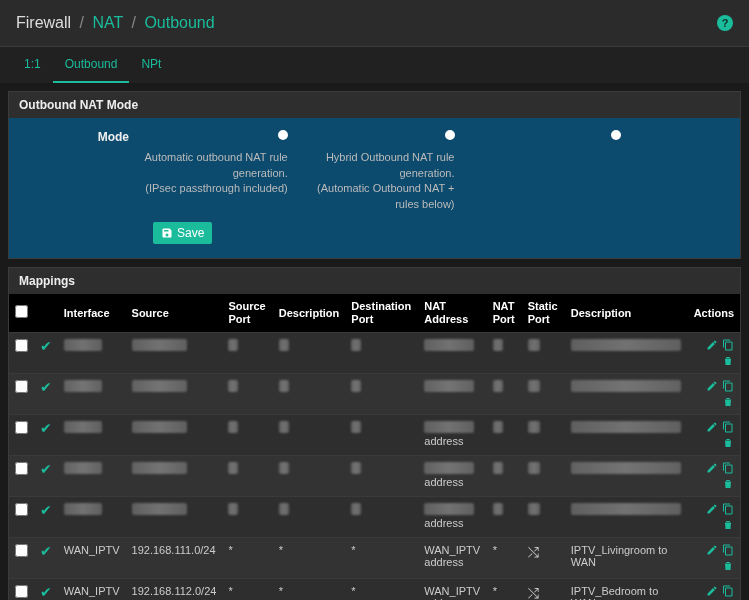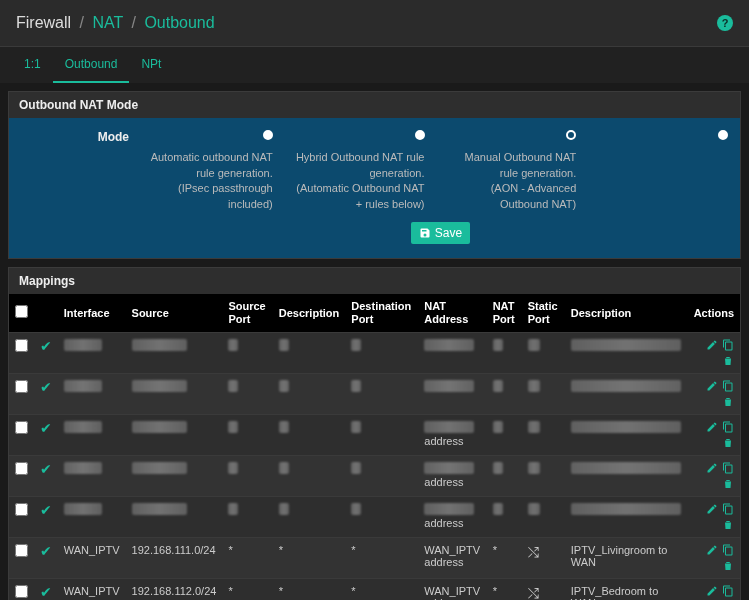--- a/index.html
+++ b/index.html
@@ -61,21 +61,21 @@
   .mode-row { display:flex; align-items:flex-start; }
   .mode-label { width:120px; text-align:right; padding-right:12px; font-weight:bold; color:#eee; }
   .mode-options { display:flex; flex:1; gap:20px;text-align:right; }
   .mode-opt { width:25%; color:#bbb; font-size:11px; line-height:1.4; }
   .radio {
     width:10px; height:10px; border-radius:50%;
     background:#fff; display:inline-block; margin-bottom:6px;
     border:2px solid #fff;
   }
   .radio.hollow { background:transparent; }
-  .save-row { margin-top:10px; margin-left:132px;text-align:center; }
+  .save-row { margin-top:10px; margin-left:132px; }
   .btn { display:inline-flex; align-items:center; gap:4px; padding:4px 8px; border-radius:2px; font-size:12px; cursor:pointer; color:#fff; }
   .btn-teal { background:#1abc9c; }
   .icon { display:inline-flex; width:12px; height:12px; align-items:center; justify-content:center; }
   table { width:100%; border-collapse:collapse; }
   thead { background:#000; }
   thead th { text-align:left; padding:6px 6px; font-size:11px; color:#fff; font-weight:bold; line-height:1.2;}
   tbody td { padding:6px 6px; font-size:11px; color:#ccc; vertical-align:top; }
   tbody tr { background:#2e2e2e; border-top:1px solid #3a3a3a; }
   tbody tr:nth-child(even){ background:#333333; }
   .chk { accent-color:#111; }
@@ -121,25 +121,20 @@
       <div class="mode-options">
         <div class="mode-opt">
           <span class="radio"></span><br>
           <span style="white-space:pre-line">Automatic outbound NAT rule generation.
 (IPsec passthrough included)</span>
         </div>
         <div class="mode-opt">
           <span class="radio"></span><br>
           <span style="white-space:pre-line">Hybrid Outbound NAT rule generation.
 (Automatic Outbound NAT + rules below)</span>
-        </div>
-        <div class="mode-opt">
-          <span class="radio hollow"></span><br>
-          <span style="white-space:pre-line">Manual Outbound NAT rule generation.
-(AON - Advanced Outbound NAT)</span>
         </div>
         <div class="mode-opt">
           <span class="radio"></span><br>
         </div>
       </div>
     </div>
     <div class="save-row">
       <span class="btn btn-teal">
         <span class="icon">
           <svg viewBox="0 0 24 24" fill="#fff">

